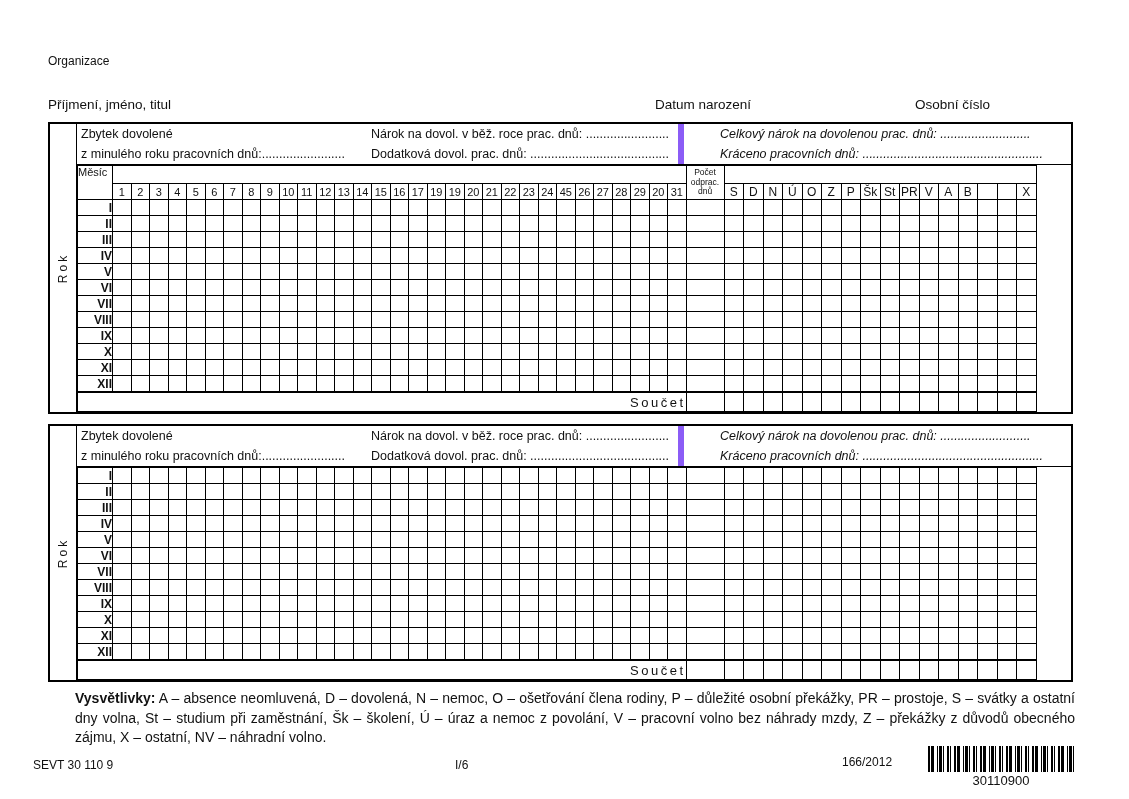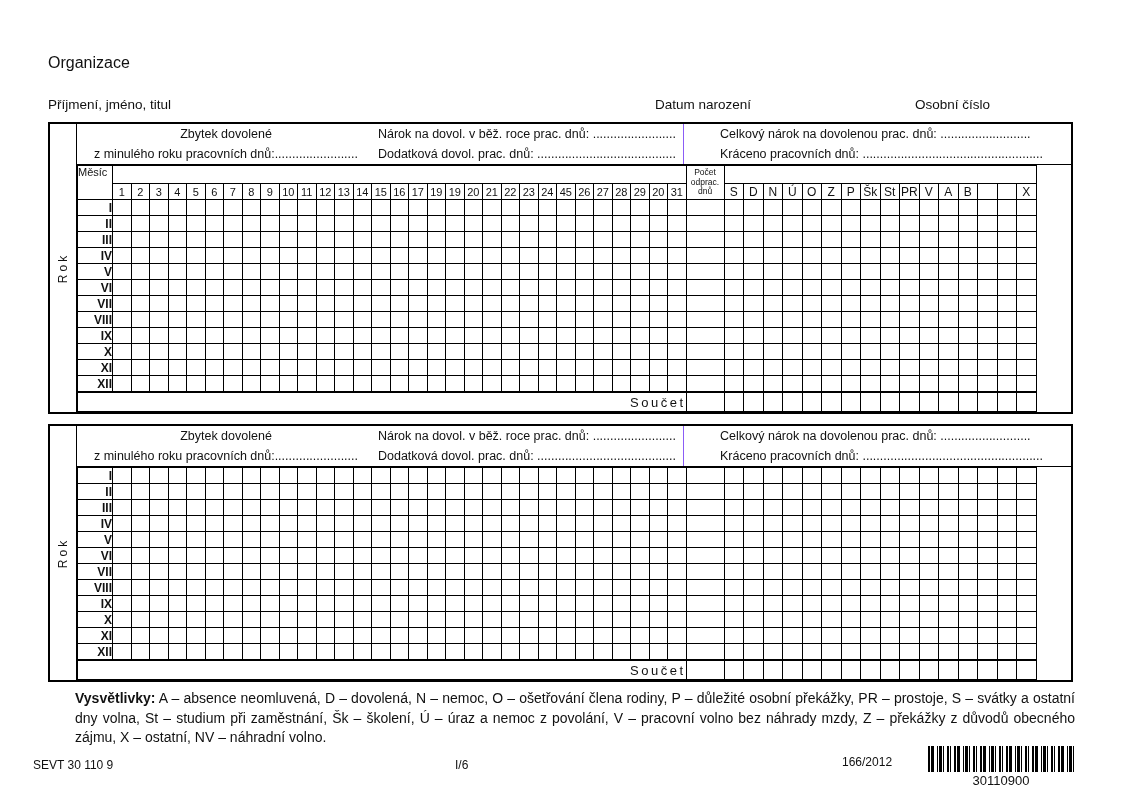--- a/index.html
+++ b/index.html
@@ -1,35 +1,35 @@
 <!DOCTYPE html>
 <html lang="cs"><head>
 <meta charset="utf-8">
 <style>
   html,body{margin:0;padding:0;background:#e8e8e8;}
   .page{position:relative;width:1129px;height:799px;background:#ffffff;
         font-family:"Liberation Sans",sans-serif;color:#111;overflow:hidden;}
   .abs{position:absolute;}
 
   
-  .org-label{left:48px;top:54px;font-size:16px;}
+  .org-label{left:48px;top:54px;font-size:12px;}
   .page-title{right:56px;top:48px;font-size:28px;font-weight:bold;letter-spacing:.5px;margin:0;}
   .row2-label{top:97px;font-size:13.5px;}
   .lbl-name{left:48px;} .lbl-birth{left:655px;} .lbl-personal{left:915px;}
 
   
   .card{left:48px;width:1025px;border:2px solid #000;display:flex;background:#fff;box-sizing:border-box;}
   #card1{top:122px;} #card2{top:424px;}
   .rok-col{width:26px;flex:none;border-right:1px solid #000;display:flex;align-items:center;justify-content:center;}
   .rok-label{transform:rotate(-90deg);font-size:12px;letter-spacing:3px;white-space:nowrap;}
   .card-main{flex:1;display:flex;flex-direction:column;min-width:0;}
 
   .ht{display:flex;border-bottom:1px solid #000;}
-  .ht-left{flex:1;padding-left:4px;min-width:0;text-align:center;}
-  .ht-right{width:351px;flex:none;border-left:1px solid #8b5cf6;padding-left:36px;overflow:hidden;}
+  .ht-left{flex:1;padding-left:4px;min-width:0;}
+  .ht-right{width:351px;flex:none;border-left:6px solid #8b5cf6;padding-left:36px;overflow:hidden;font-style:italic;}
   .ht-line{height:20px;line-height:20px;font-size:12.5px;white-space:nowrap;overflow:hidden;display:flex;}
   .ht-a{width:290px;flex:none;}
   .ht-b{flex:1;min-width:0;overflow:hidden;}
 
   table.grid{border-collapse:collapse;table-layout:fixed;width:920px;}
   table.grid td{border:1px solid #000;padding:0;height:15px;overflow:hidden;}
   tr.h1 td{height:17px;}
   td.mesic{font-size:11px;vertical-align:top;text-align:left;padding:1px 0 0 3px;}
   td.gap{border-top:none;}
   td.pocet{font-size:8.5px;line-height:1.12;text-align:center;vertical-align:middle;}

